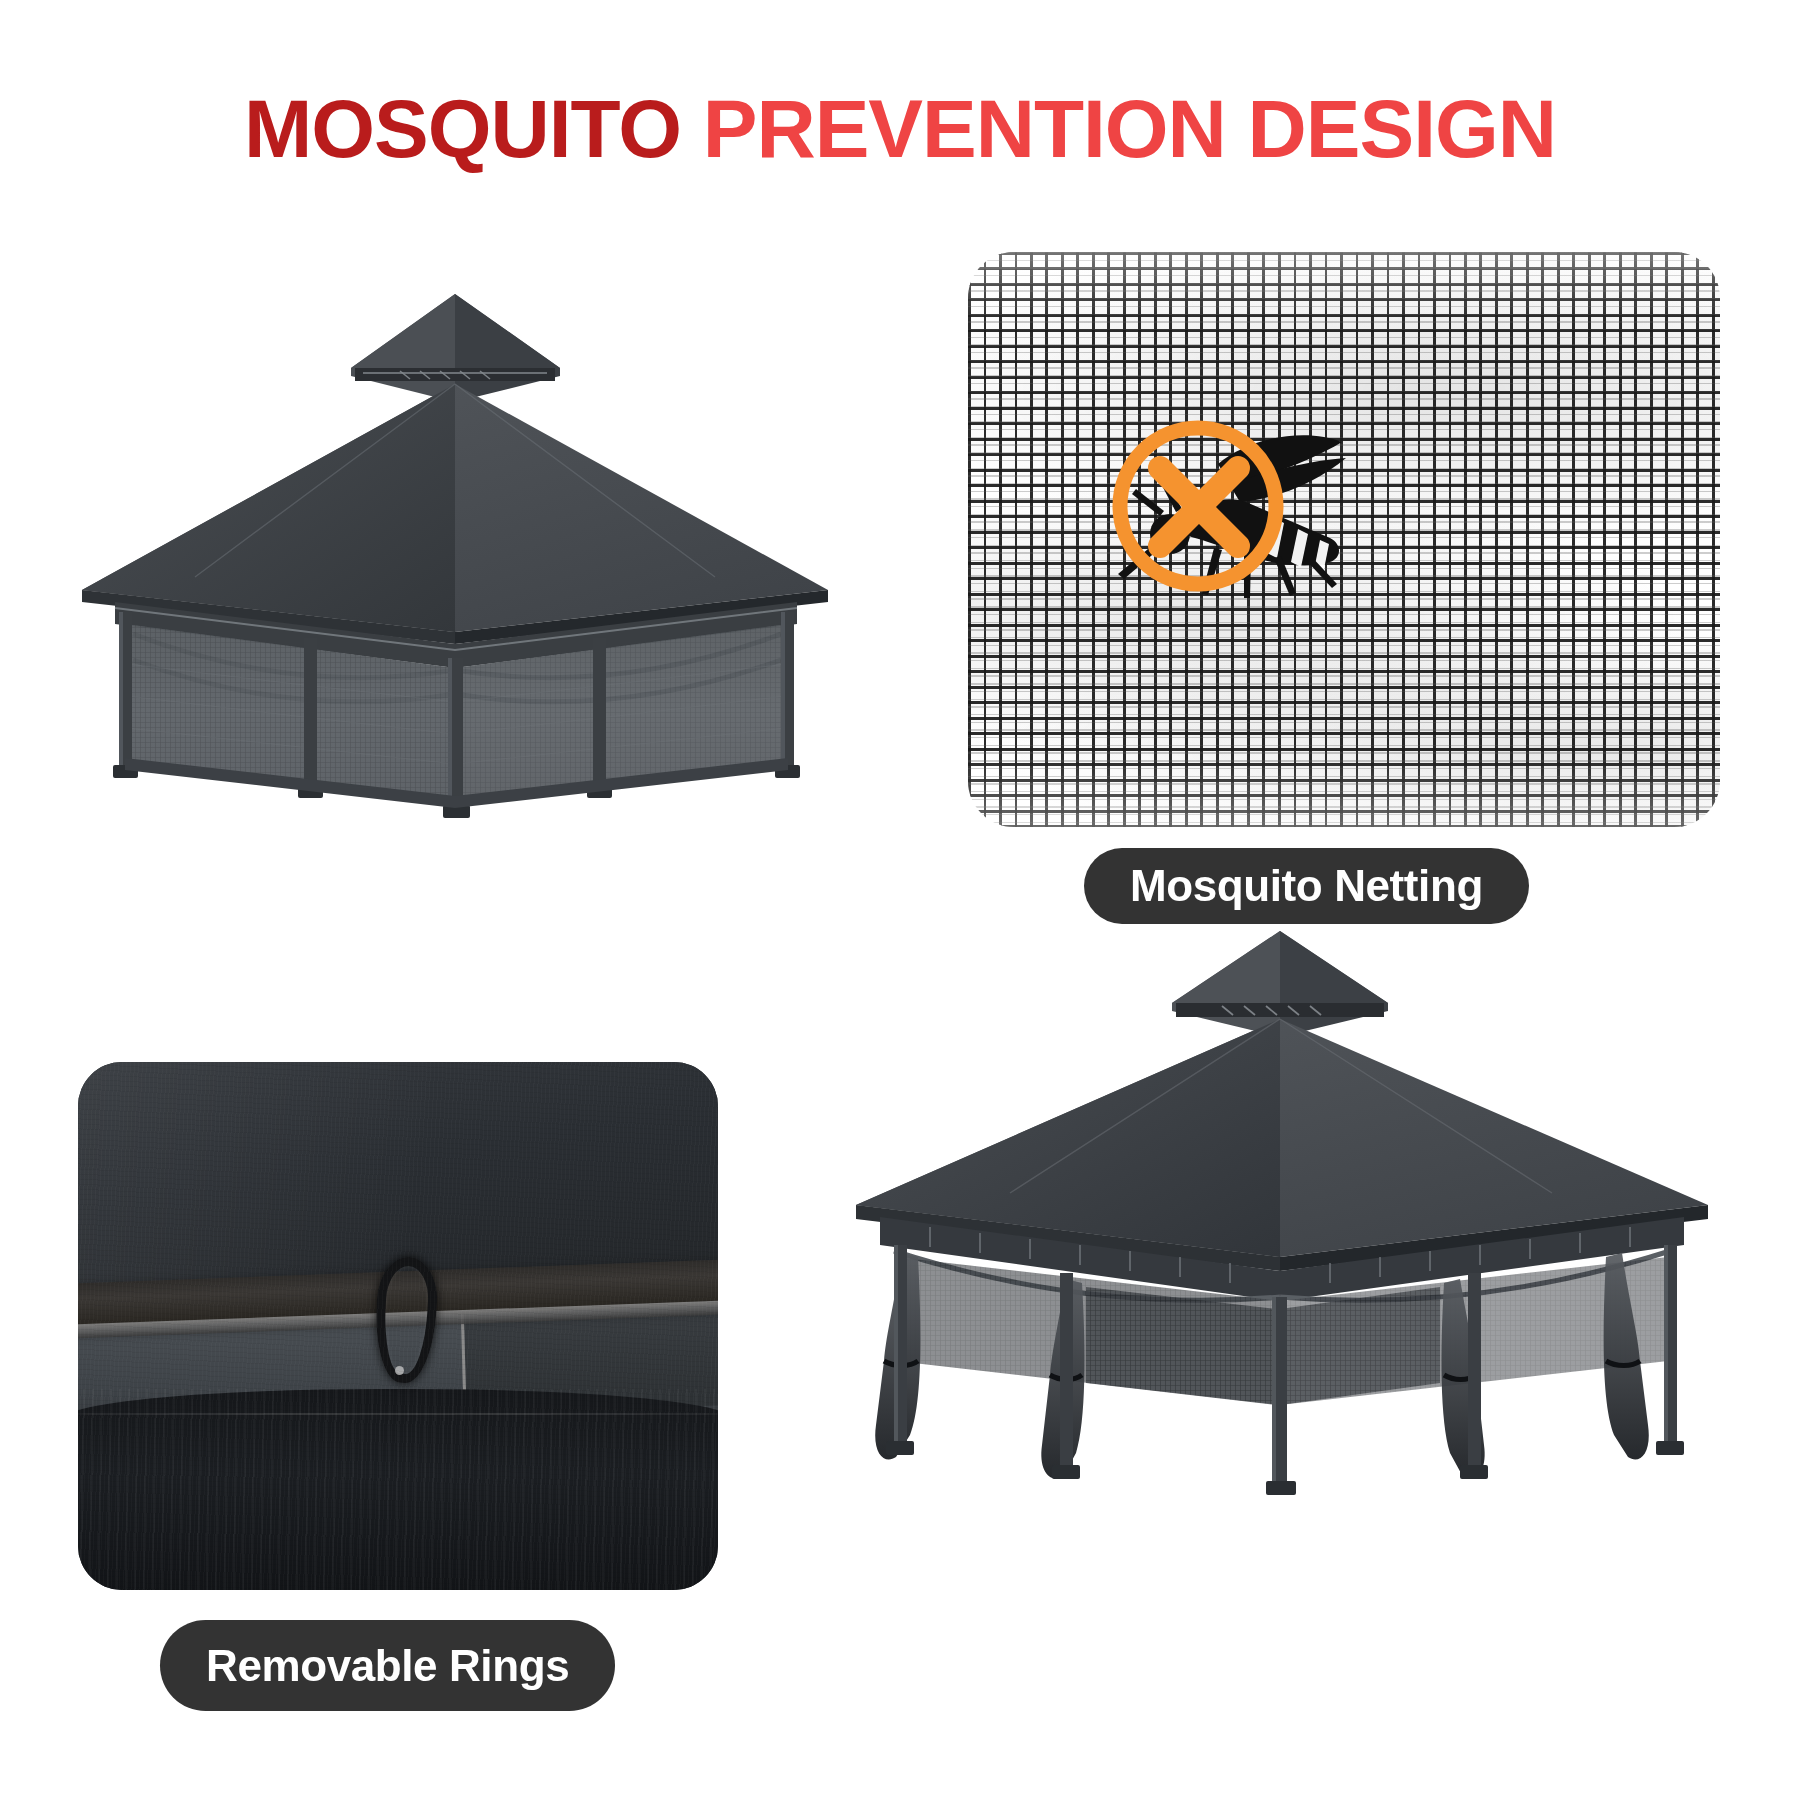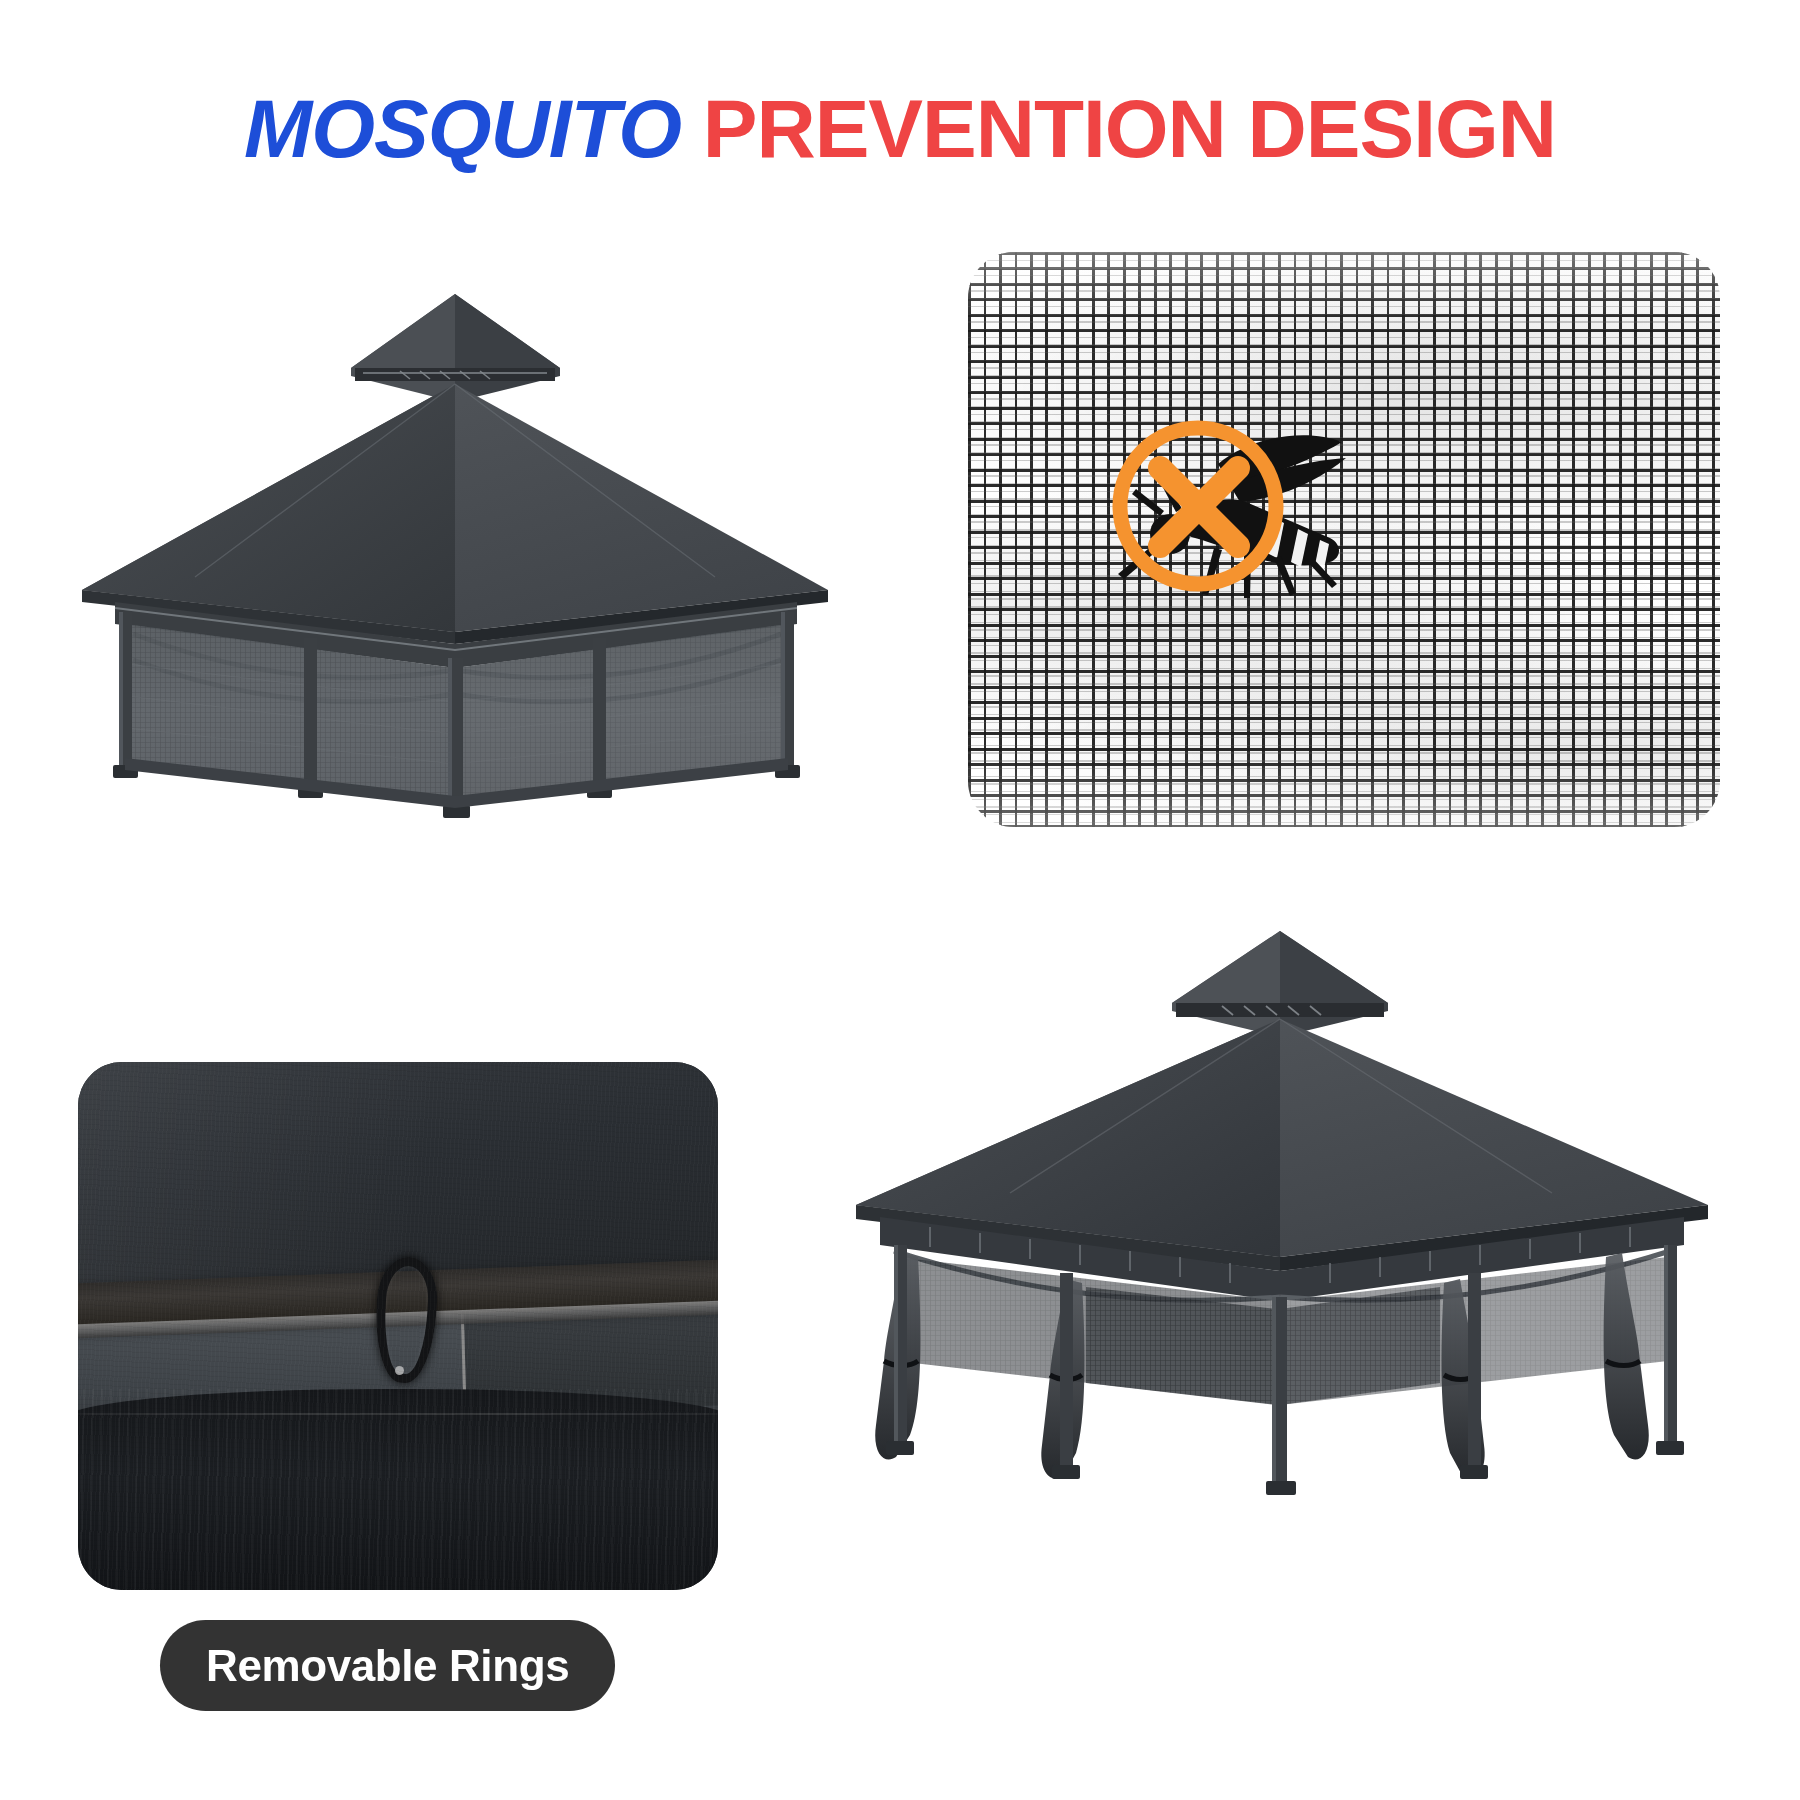--- a/index.html
+++ b/index.html
@@ -15,21 +15,21 @@
   
   .headline{
     position:absolute;left:0;top:88px;width:1800px;
     text-align:center;
     font-size:82px;font-weight:bold;
     letter-spacing:-1px;
     line-height:1;
     white-space:nowrap;
     font-family:"Liberation Sans", sans-serif;
   }
-  .headline .hl-accent{color:#1d4ed8;font-style:italic;}
+  .headline .hl-accent{color:#b91c1c;}
   .headline .hl-main{color:#ef4444;}
 
   
   .pill{
     position:absolute;
     background:#333333;
     color:#ffffff;
     border-radius:999px;
     font-size:44px;
     font-weight:bold;
@@ -305,20 +305,23 @@
 
     <g>
       <circle cx="100" cy="108" r="78" fill="none" stroke="#F5932F" stroke-width="15"></circle>
       <g stroke="#F5932F" stroke-width="24" stroke-linecap="round">
         <line x1="62" y1="70" x2="140" y2="148"></line>
         <line x1="140" y1="70" x2="62" y2="148"></line>
       </g>
     </g>
   </svg>
 
+  <div class="pill" id="pill-netting">
+    <span>Mosquito Netting</span>
+  </div>
 
   <div class="rings-photo">
     <div class="rp-canopy"></div>
     <div class="rp-mid"></div>
     <div class="rp-frame-r"></div>
     <div class="rp-rail"></div>
     <div class="rp-rail-hi"></div>
     <div class="rp-curtain"></div>
     <div class="rp-seam"></div>
     <div class="rp-ring"></div>

